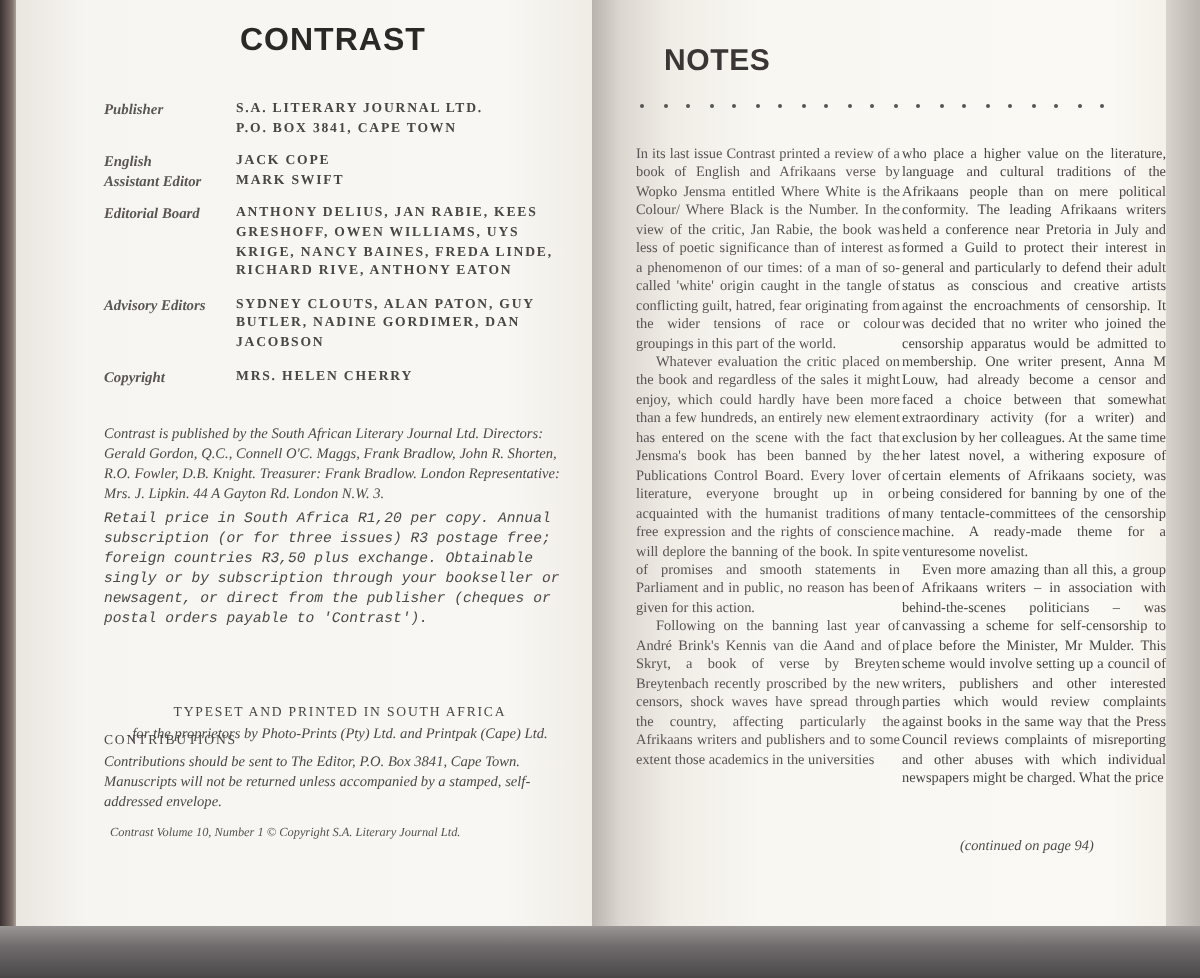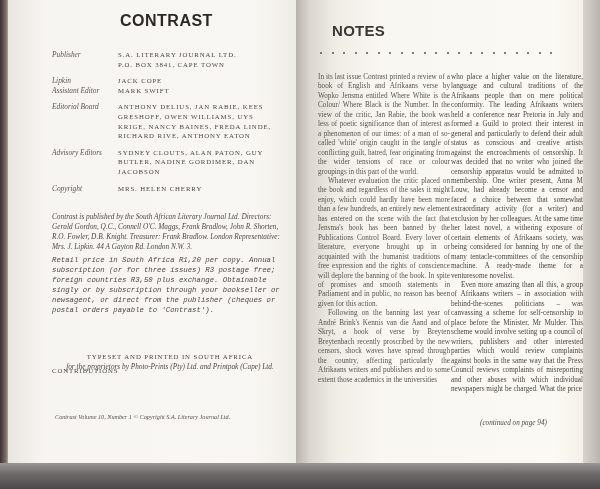--- a/index.html
+++ b/index.html
@@ -30,21 +30,21 @@
     .right-margin {
       position: absolute; left: 583px; top: 0; width: 17px; height: 464px;
       background: linear-gradient(90deg, #d8d4cd, #b9b4ae);
     }
     .left-title {
       position: absolute; left: 120px; top: 12px;
       font-family: "Liberation Sans", sans-serif; font-weight: bold;
       font-size: 16px; letter-spacing: 0.5px; color: #2b2828;
     }
     .masthead { position: absolute; left: 52px; top: 50px; width: 240px; }
-    .mrow { display: flex; font-size: 7.4px; line-height: 9.6px; }
+    .mrow { display: flex; font-size: 7.4px; line-height: 9.6px; font-weight: bold; }
     .mrow .lbl { width: 66px; flex: 0 0 66px; font-style: italic; color: #5a5555; }
     .mrow .val { flex: 1; letter-spacing: 0.9px; color: #4a4646; font-size: 6.8px; text-transform: uppercase; }
     .mgap { height: 7px; }
     .para {
       position: absolute; left: 52px; width: 236px;
       font-style: italic; font-size: 7.3px; line-height: 9.9px; color: #4d4848;
     }
     .smallcaps { font-style: normal; letter-spacing: 0.9px; font-size: 6.8px; text-transform: uppercase; color: #4a4646; }
     .footer-line {
       position: absolute; left: 55px; top: 413px; font-size: 6.2px;
@@ -89,21 +89,21 @@
   <div class="masthead">
     <div class="mrow">
       <span class="lbl">Publisher</span>
       <span class="val">
         <div>S.A. LITERARY JOURNAL LTD.</div>
         <div>P.O. BOX 3841, CAPE TOWN</div>
       </span>
     </div>
     <div class="mgap"></div>
     <div class="mrow">
-      <span class="lbl">Lipkin</span>
+      <span class="lbl">English</span>
       <span class="val">JACK COPE</span>
     </div>
     <div class="mrow">
       <span class="lbl">Assistant Editor</span>
       <span class="val">MARK SWIFT</span>
     </div>
     <div class="mgap"></div>
     <div class="mrow">
       <span class="lbl">Editorial Board</span>
       <span class="val">
@@ -130,20 +130,21 @@
   </div>
 
   <div class="para" style="top:212px;">Contrast is published by the South African Literary Journal Ltd. Directors: Gerald Gordon, Q.C., Connell O'C. Maggs, Frank Bradlow, John R. Shorten, R.O. Fowler, D.B. Knight. Treasurer: Frank Bradlow. London Representative: Mrs. J. Lipkin. 44 A Gayton Rd. London N.W. 3.</div>
   <div class="para" style="top:256px;font-family:Liberation Mono, monospace;">Retail price in South Africa R1,20 per copy. Annual subscription (or for three issues) R3 postage free; foreign countries R3,50 plus exchange. Obtainable singly or by subscription through your bookseller or newsagent, or direct from the publisher (cheques or postal orders payable to 'Contrast').</div>
   <div class="para" style="top:352px;text-align:center;">
     <div class="smallcaps">TYPESET AND PRINTED IN SOUTH AFRICA</div>
     <div>for the proprietors by Photo-Prints (Pty) Ltd. and Printpak (Cape) Ltd.</div>
   </div>
   <div class="para" style="top:366px;">
     <div class="smallcaps">CONTRIBUTIONS</div>
+    <div>Contributions should be sent to The Editor, P.O. Box 3841, Cape Town. Manuscripts will not be returned unless accompanied by a stamped, self-addressed envelope.</div>
   </div>
   <div class="footer-line">Contrast Volume 10, Number 1 © Copyright S.A. Literary Journal Ltd.</div>
 
   <div class="notes-title">NOTES</div>
   <div class="dots" id="dots">
       <span></span>
       <span></span>
       <span></span>
       <span></span>
       <span></span>

